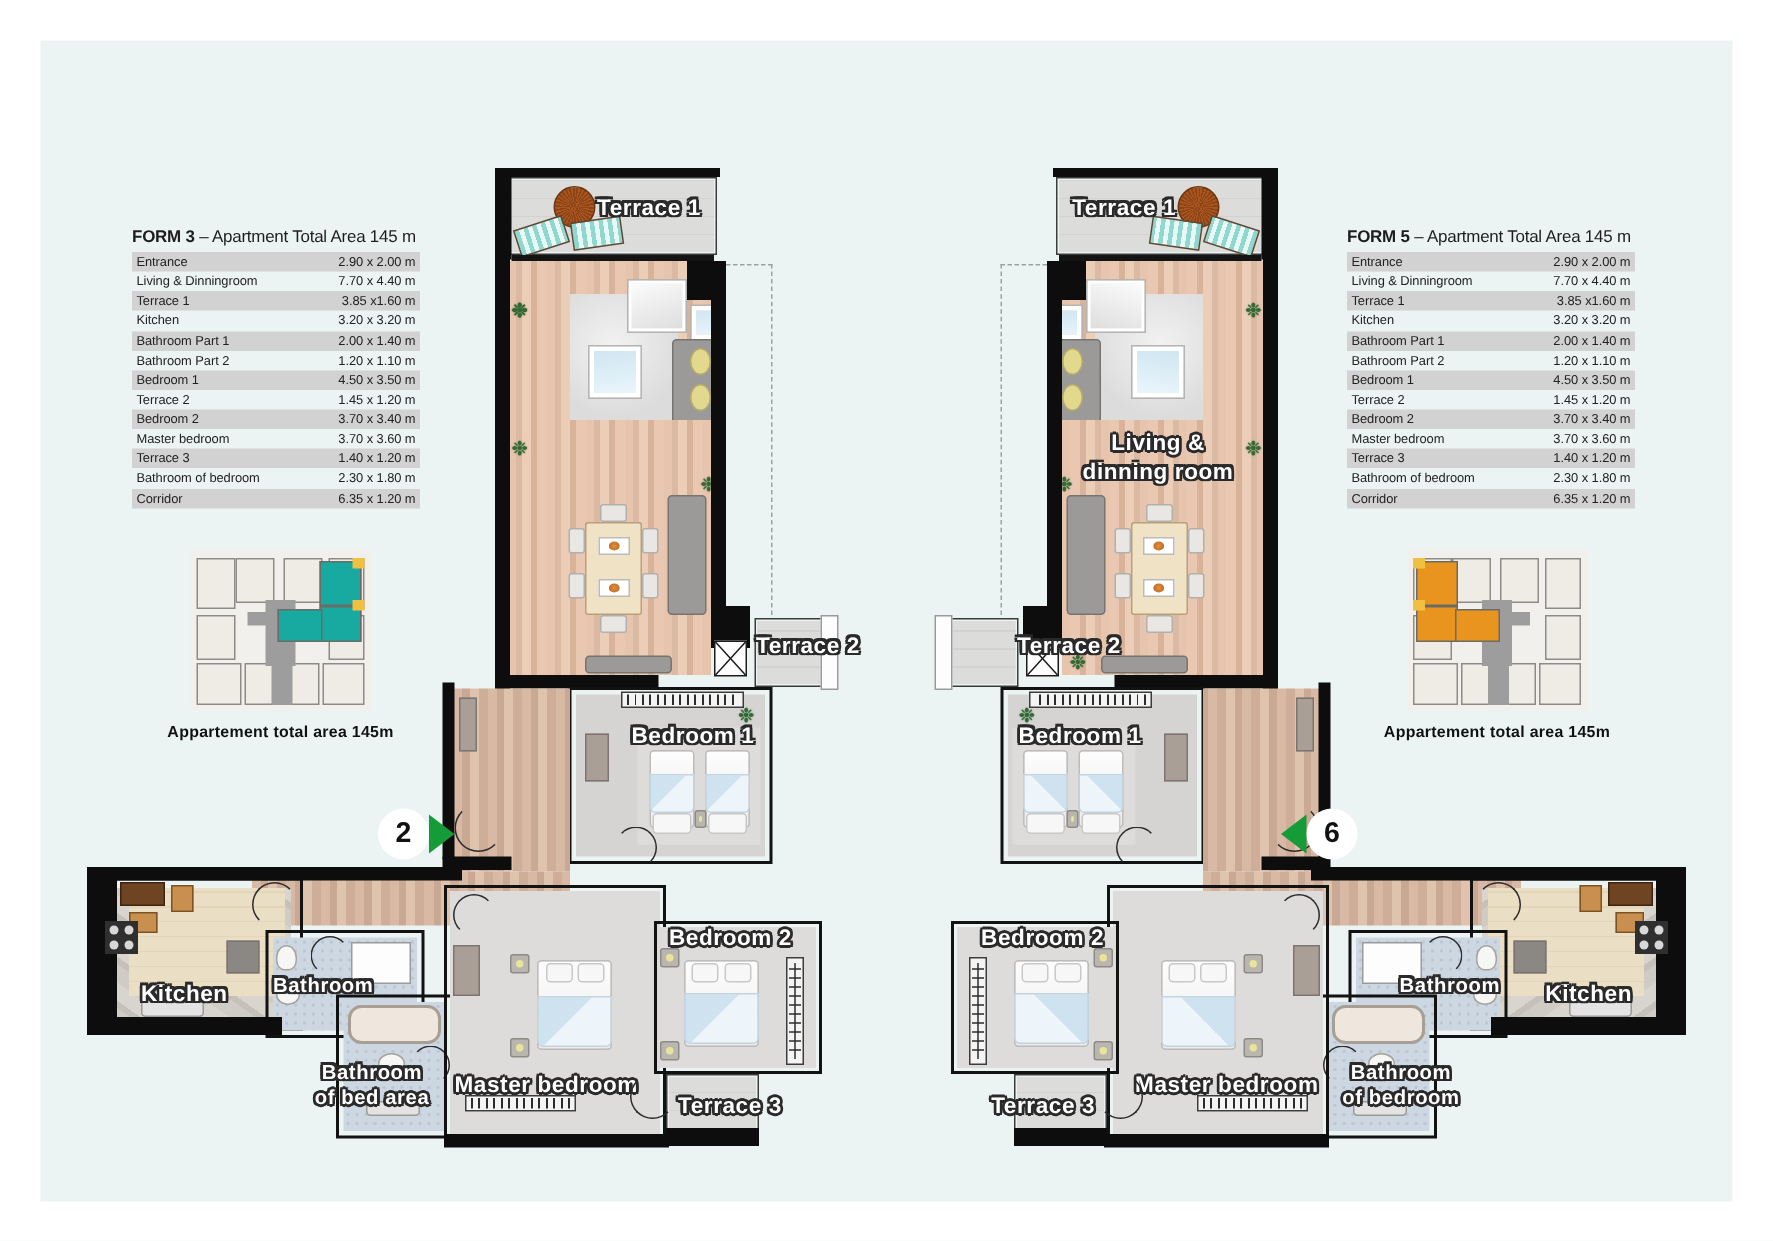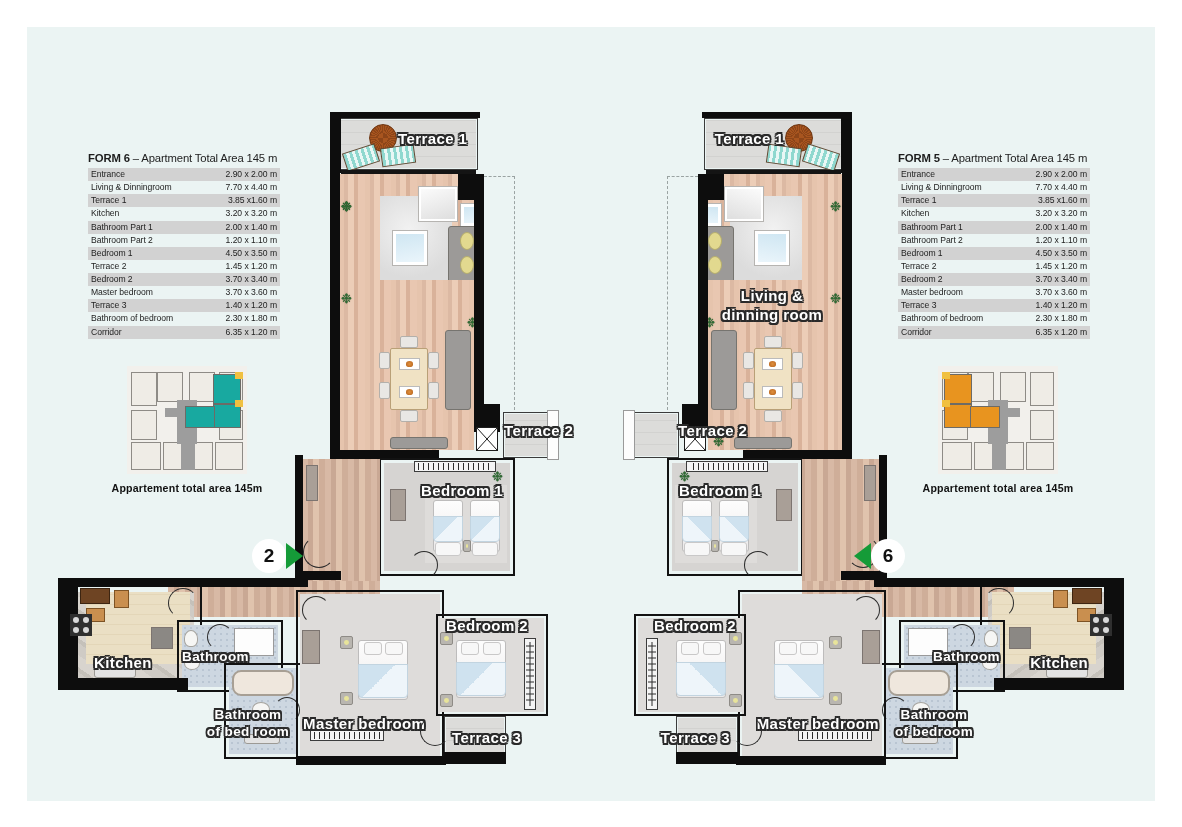--- a/index.html
+++ b/index.html
@@ -284,21 +284,21 @@
     <div class="door" style="left:207px;top:624px;width:26px;height:26px;transform:rotate(90deg);"></div>
     <div class="lbl small" style="left:182px;top:650px;">Bathroom</div>
 
     <div class="rm f-bathtile" style="left:229px;top:668px;width:68px;height:86px;"></div>
     <div class="out" style="left:224px;top:663px;width:78px;height:96px;"></div>
     <div class="tub" style="left:232px;top:670px;width:62px;height:26px;"></div>
     <div class="sink" style="left:252px;top:702px;width:18px;height:14px;"></div>
     <div class="ksink" style="left:244px;top:734px;width:36px;height:10px;"></div>
     <div class="door" style="left:274px;top:697px;width:26px;height:26px;transform:rotate(180deg);"></div>
     <div class="lbl two small" style="left:200px;top:708px;width:96px;">Bathroom</div>
-    <div class="lbl two small" style="left:198px;top:725px;width:100px;">of bed room</div>
+    <div class="lbl two small" style="left:198px;top:725px;width:100px;">of bed area</div>
 
     <div class="rm f-lgrey" style="left:300px;top:594px;width:140px;height:164px;"></div>
     <div class="out" style="left:296px;top:590px;width:148px;height:172px;"></div>
     <div class="bed" style="left:358px;top:640px;width:50px;height:60px;"></div>
     <div class="blanket" style="left:358px;top:664px;width:50px;height:34px;"></div>
     <div class="pillow" style="left:364px;top:642px;width:18px;height:13px;"></div>
     <div class="pillow" style="left:385px;top:642px;width:18px;height:13px;"></div>
     <div class="nstand" style="left:340px;top:636px;width:13px;height:13px;"></div>
     <div class="nstand" style="left:340px;top:692px;width:13px;height:13px;"></div>
     <div class="wardrobe" style="left:302px;top:630px;width:18px;height:34px;"></div>
@@ -514,21 +514,21 @@
     <div class="w" style="left:58px;top:578px;width:250px;height:9px;"></div>
   </div>
 
   <div class="marker" style="left:854px;top:539px;">
     <div class="arrow left"></div>
     <div class="circ">6</div>
   </div>
 
   <div class="spec" id="spec-left">
     <div class="spec-title">
-      <b>FORM 6</b><span> – Apartment Total Area 145 m</span>
+      <b>FORM 3</b><span> – Apartment Total Area 145 m</span>
     </div>
     <table>
         <tbody id="tbody-left">
           <tr class="odd">
             <td>Entrance</td>
             <td class="v">2.90 x 2.00 m</td>
           </tr>
           <tr class="even">
             <td>Living &amp; Dinningroom</td>
             <td class="v">7.70 x 4.40 m</td>

